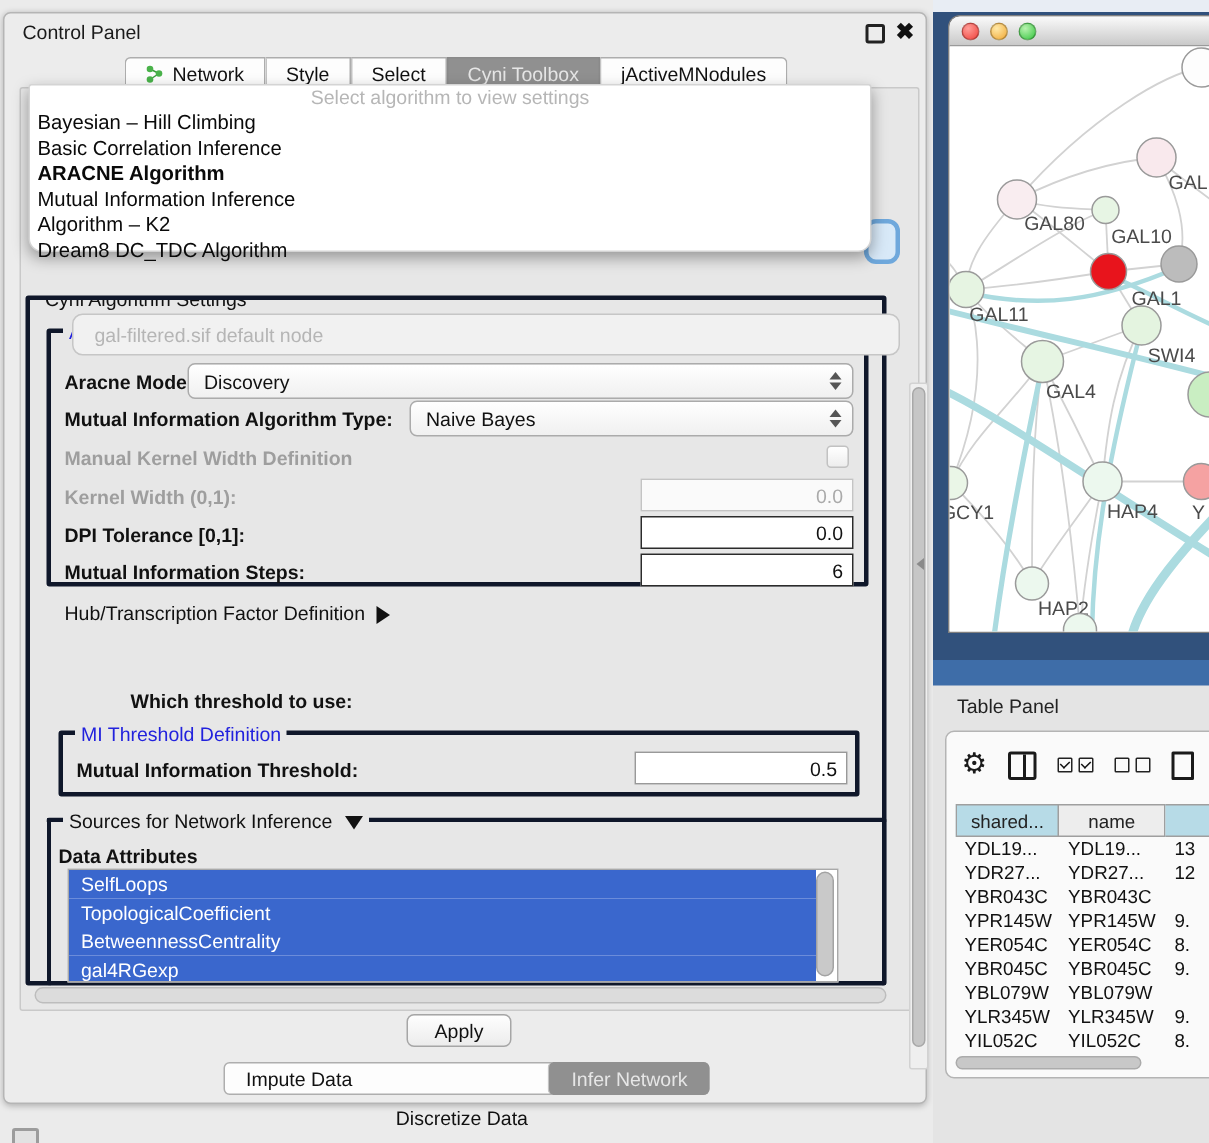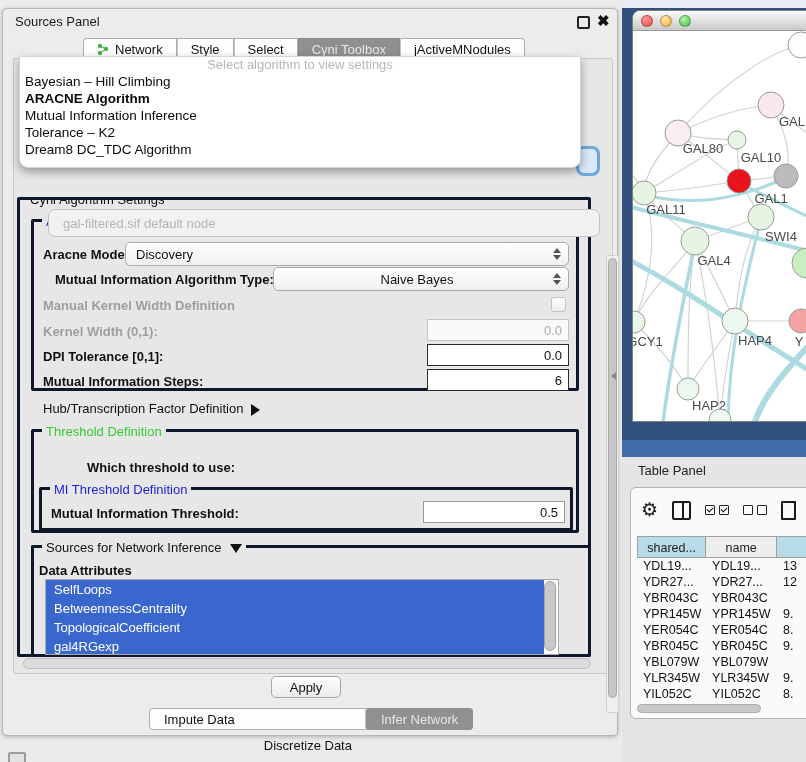--- a/index.html
+++ b/index.html
@@ -145,21 +145,21 @@
   .c1 { width:76px; } .c2 { width:78px; } .c3 { width:46px; }
   .tp-hscroll { position:absolute; left:6px; top:216px; width:124px; height:9px;
     background:#c8c8c8; border:1px solid #ababab; border-radius:5px; }
 </style>
 </head>
 <body>
 
 <div id="app">
 
   <div class="cp-window">
-    <div class="cp-title">Sources Panel</div>
+    <div class="cp-title">Control Panel</div>
     <span class="float-btn"></span>
     <span class="close-btn">✖</span>
 
     <div class="tabs" id="top-tabs">
         <div class="tab">
           <svg width="13" height="13" viewBox="0 0 13 13">
             <line x1="3" y1="3" x2="9" y2="6" stroke="#3a9c3a" stroke-width="1"></line>
             <line x1="3" y1="10" x2="9" y2="6" stroke="#3a9c3a" stroke-width="1"></line>
             <circle cx="3" cy="3" r="2.2" fill="#49b24a"></circle>
             <circle cx="9" cy="6" r="2.2" fill="#49b24a"></circle>
@@ -199,22 +199,22 @@
       <span class="gtitle blue">Algorithm Definition</span>
     </div>
     <span class="lbl" style="left:40px;top:238px;">Aracne Mode:</span>
     <div class="combo" style="left:122px;top:233px;width:444px;gap:42px;">
       <span class="combo-text">Discovery</span>
       <span class="spinner">
           <i class="up"></i>
           <i class="dn"></i>
         </span>
     </div>
-    <span class="lbl" style="left:52px;top:263px;">Mutual Information Algorithm Type:</span>
-    <div class="combo" style="left:270px;top:258px;width:296px;text-align:center;">
+    <span class="lbl" style="left:40px;top:263px;">Mutual Information Algorithm Type:</span>
+    <div class="combo" style="left:270px;top:258px;width:296px;">
       <span class="combo-text">Naive Bayes</span>
       <span class="spinner">
           <i class="up"></i>
           <i class="dn"></i>
         </span>
     </div>
     <span class="lbl dis" style="left:40px;top:289px;">Manual Kernel Width Definition</span>
     <span class="checkbox" style="left:548px;top:288px;"></span>
     <span class="lbl dis" style="left:40px;top:315px;">Kernel Width (0,1):</span>
     <div class="field dis" style="left:424px;top:310px;width:142px;">
@@ -226,64 +226,62 @@
     </div>
     <span class="lbl" style="left:40px;top:365px;">Mutual Information Steps:</span>
     <div class="field" style="left:424px;top:360px;width:142px;">
       <span>6</span>
     </div>
 
     <span class="lbl plain" style="left:40px;top:392px;">
       <span>Hub/Transcription Factor Definition</span><span class="tri-right"></span>
     </span>
 
-    <div class="group" style="left:28px;top:420px;width:548px;height:104px;">
-      <span class="gtitle green">Threshold Definition</span>
-    </div>
     <span class="lbl" style="left:84px;top:451px;">Which threshold to use:</span>
     <div class="group" style="left:36px;top:478px;width:534px;height:44px;">
       <span class="gtitle blue">MI Threshold Definition</span>
     </div>
     <span class="lbl" style="left:48px;top:497px;">Mutual Information Threshold:</span>
     <div class="field mid" style="left:420px;top:492px;width:142px;">
       <span>0.5</span>
     </div>
 
     <div class="group" style="left:28px;top:536px;width:560px;height:112px;border-bottom:none;">
       <span class="gtitle">
         <span>Sources for Network Inference</span><span class="tri-down"></span>
       </span>
     </div>
     <span class="lbl" style="left:36px;top:554px;">Data Attributes</span>
     <div class="attr-list" id="attr-list" style="top:570px;">
         <div class="attr-item sel">SelfLoops</div>
+        <div class="attr-item sel">TopologicalCoefficient</div>
         <div class="attr-item sel">BetweennessCentrality</div>
-        <div class="attr-item sel">TopologicalCoefficient</div>
         <div class="attr-item sel">gal4RGexp</div>
       </div>
     <div class="attr-vscroll" style="top:572px;"></div>
     <div class="hscroll" style="top:649px;"></div>
 
     <div class="apply-btn">
       <span>Apply</span>
     </div>
 
     <div class="bottom-tabs" id="bottom-tabs">
         <div class="btab">Impute Data</div>
         <div class="btab">Discretize Data</div>
         <div class="btab sel">Infer Network</div>
       </div>
 
     <div class="popup">
       <div class="popup-ph">Select algorithm to view settings</div>
       <div class="popup-list" id="popup-list">
           <div class="popup-item">Bayesian – Hill Climbing</div>
+          <div class="popup-item">Basic Correlation Inference</div>
           <div class="popup-item bold">ARACNE Algorithm</div>
           <div class="popup-item">Mutual Information Inference</div>
-          <div class="popup-item">Tolerance – K2</div>
+          <div class="popup-item">Algorithm – K2</div>
           <div class="popup-item">Dream8 DC_TDC Algorithm</div>
         </div>
     </div>
   </div>
 
   <div class="mini-square"></div>
   <div class="split-arrow"></div>
 
   <div class="right-region">
     <div class="top-sliver"></div>

